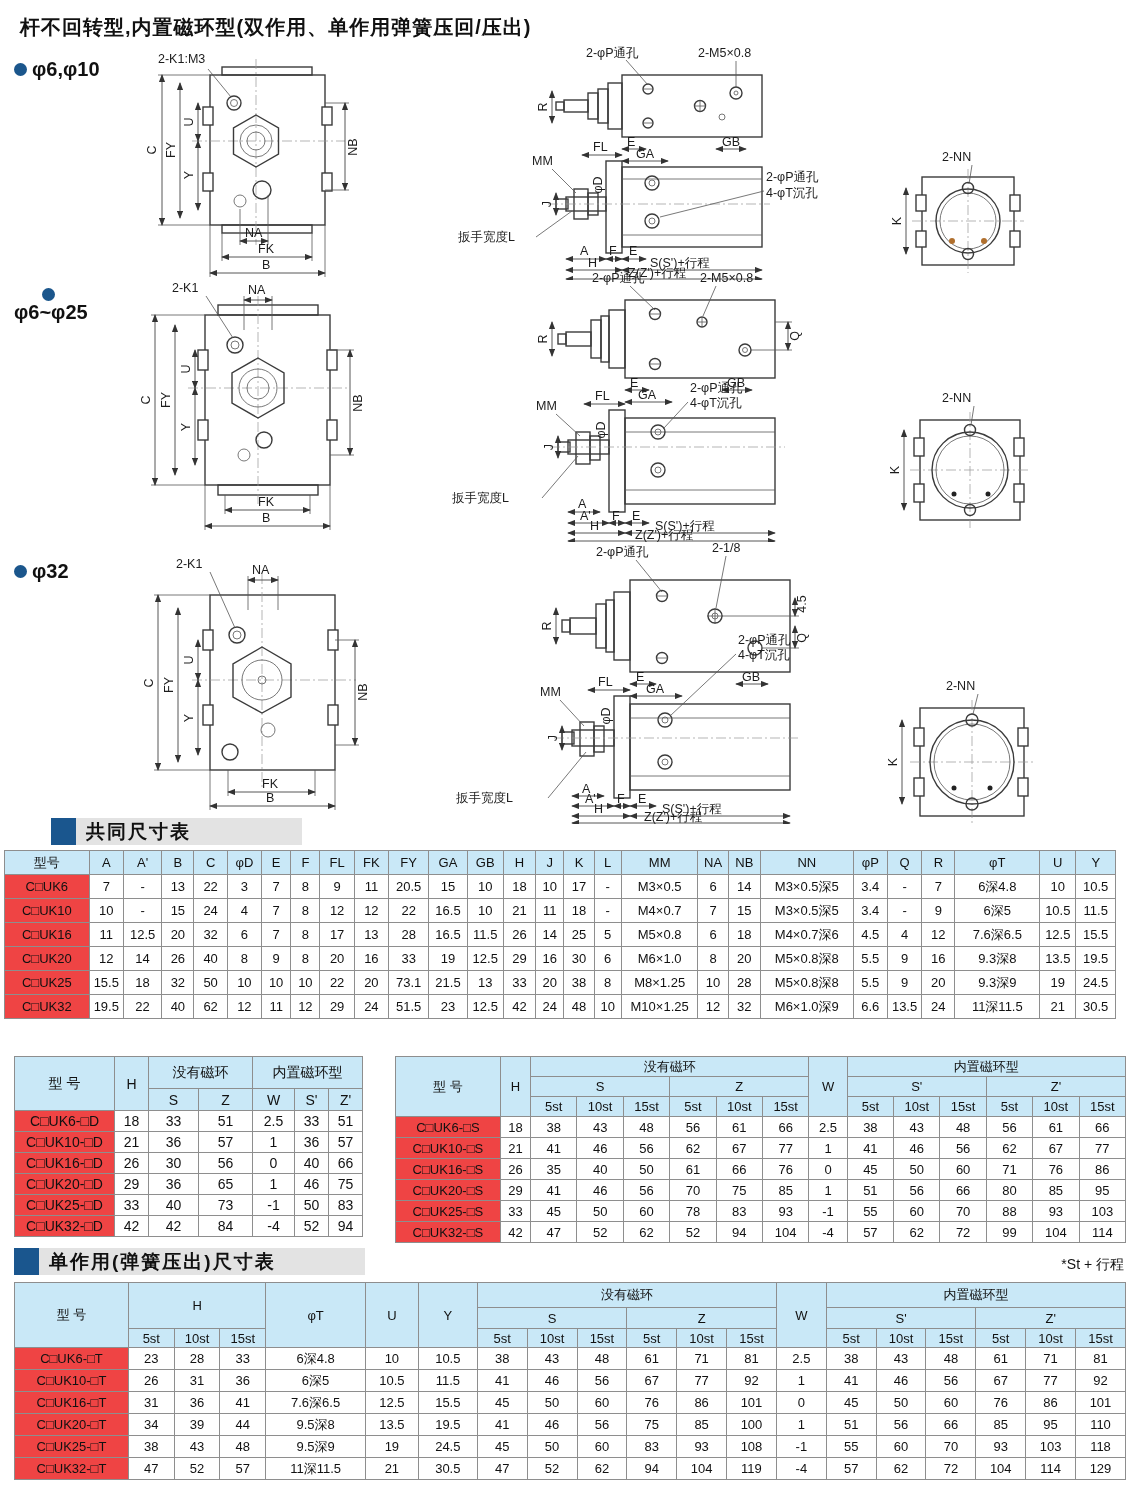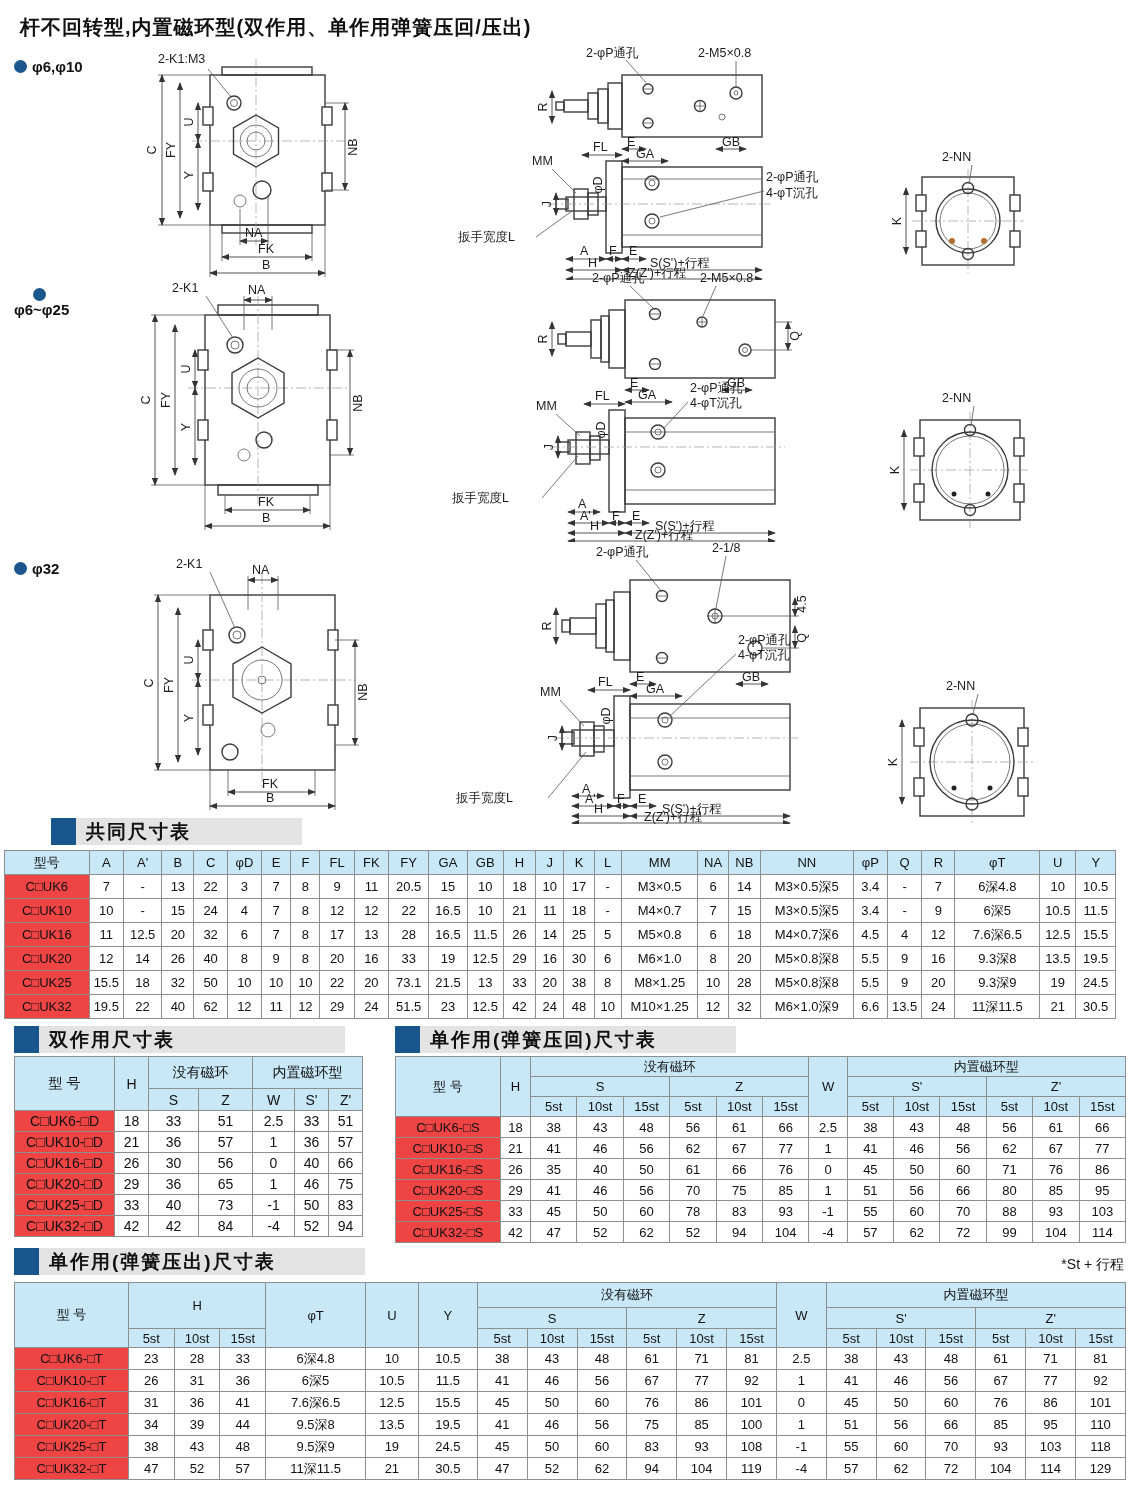--- a/index.html
+++ b/index.html
@@ -1,19 +1,19 @@
 <!DOCTYPE html>
 <html><head>
 <meta charset="utf-8">
 <style>
   html,body{margin:0;padding:0;background:#fff;}
   #page{position:relative;width:1140px;height:1504px;background:#fff;overflow:hidden;
         font-family:"Liberation Sans",sans-serif;color:#111;}
   .page-title{position:absolute;left:20px;top:14px;font-size:20px;font-weight:bold;letter-spacing:1px;}
-  .bullet{position:absolute;display:flex;align-items:center;font-size:15px;font-weight:bold;}
+  .bullet{position:absolute;display:flex;align-items:center;font-size:20px;font-weight:bold;}
   .bullet .dot{width:13px;height:13px;border-radius:50%;background:#1b568c;margin-right:5px;}
   .sec-bar{position:absolute;display:flex;align-items:stretch;height:27px;z-index:5;}
   .sec-bar .sq{width:25px;background:#1a568e;}
   .sec-bar .tt{background:#e3e3e3;display:flex;align-items:center;padding:0 16px 0 10px;
                font-weight:bold;font-size:19px;letter-spacing:2px;white-space:nowrap;}
   .note{position:absolute;font-size:14px;right:16px;top:1256px;z-index:5;}
   table.tbl{border-collapse:collapse;table-layout:fixed;background:#fff;border:1.5px solid #777;z-index:4;}
   .tbl th,.tbl td{border:1px solid #8e8e8e;text-align:center;vertical-align:middle;
                   padding:0 1px;overflow:hidden;white-space:nowrap;font-weight:normal;}
   .tbl th{background:#c9e8f7;}
@@ -484,28 +484,20 @@
       <line class="tn" x1="978" y1="154" x2="973" y2="174"></line>
       <line class="dim" x1="902" y1="180" x2="902" y2="264" marker-start="url(#a1)" marker-end="url(#a1)"></line>
       <text transform="translate(897,222) rotate(-90)" text-anchor="middle">K</text>
     </g>
   </svg>
 
   <div class="sec-bar" style="left:14px;top:818px;margin-left:37px;">
     <div class="sq"></div>
     <div class="tt" style="width:200px;">共同尺寸表</div>
   </div>
-  <div class="sec-bar" style="left:14px;top:1026px;">
-    <div class="sq"></div>
-    <div class="tt" style="width:280px;">双作用尺寸表</div>
-  </div>
-  <div class="sec-bar" style="left:395px;top:1026px;">
-    <div class="sq"></div>
-    <div class="tt" style="width:290px;">单作用(弹簧压回)尺寸表</div>
-  </div>
   <div class="sec-bar" style="left:14px;top:1248px;">
     <div class="sq"></div>
     <div class="tt" style="width:300px;">单作用(弹簧压出)尺寸表</div>
   </div>
   <div class="note">*St + 行程</div>
 
   <table id="t-common" class="tbl">
     <colgroup>
       <col style="width:84px">
         <col style="width:34px">

